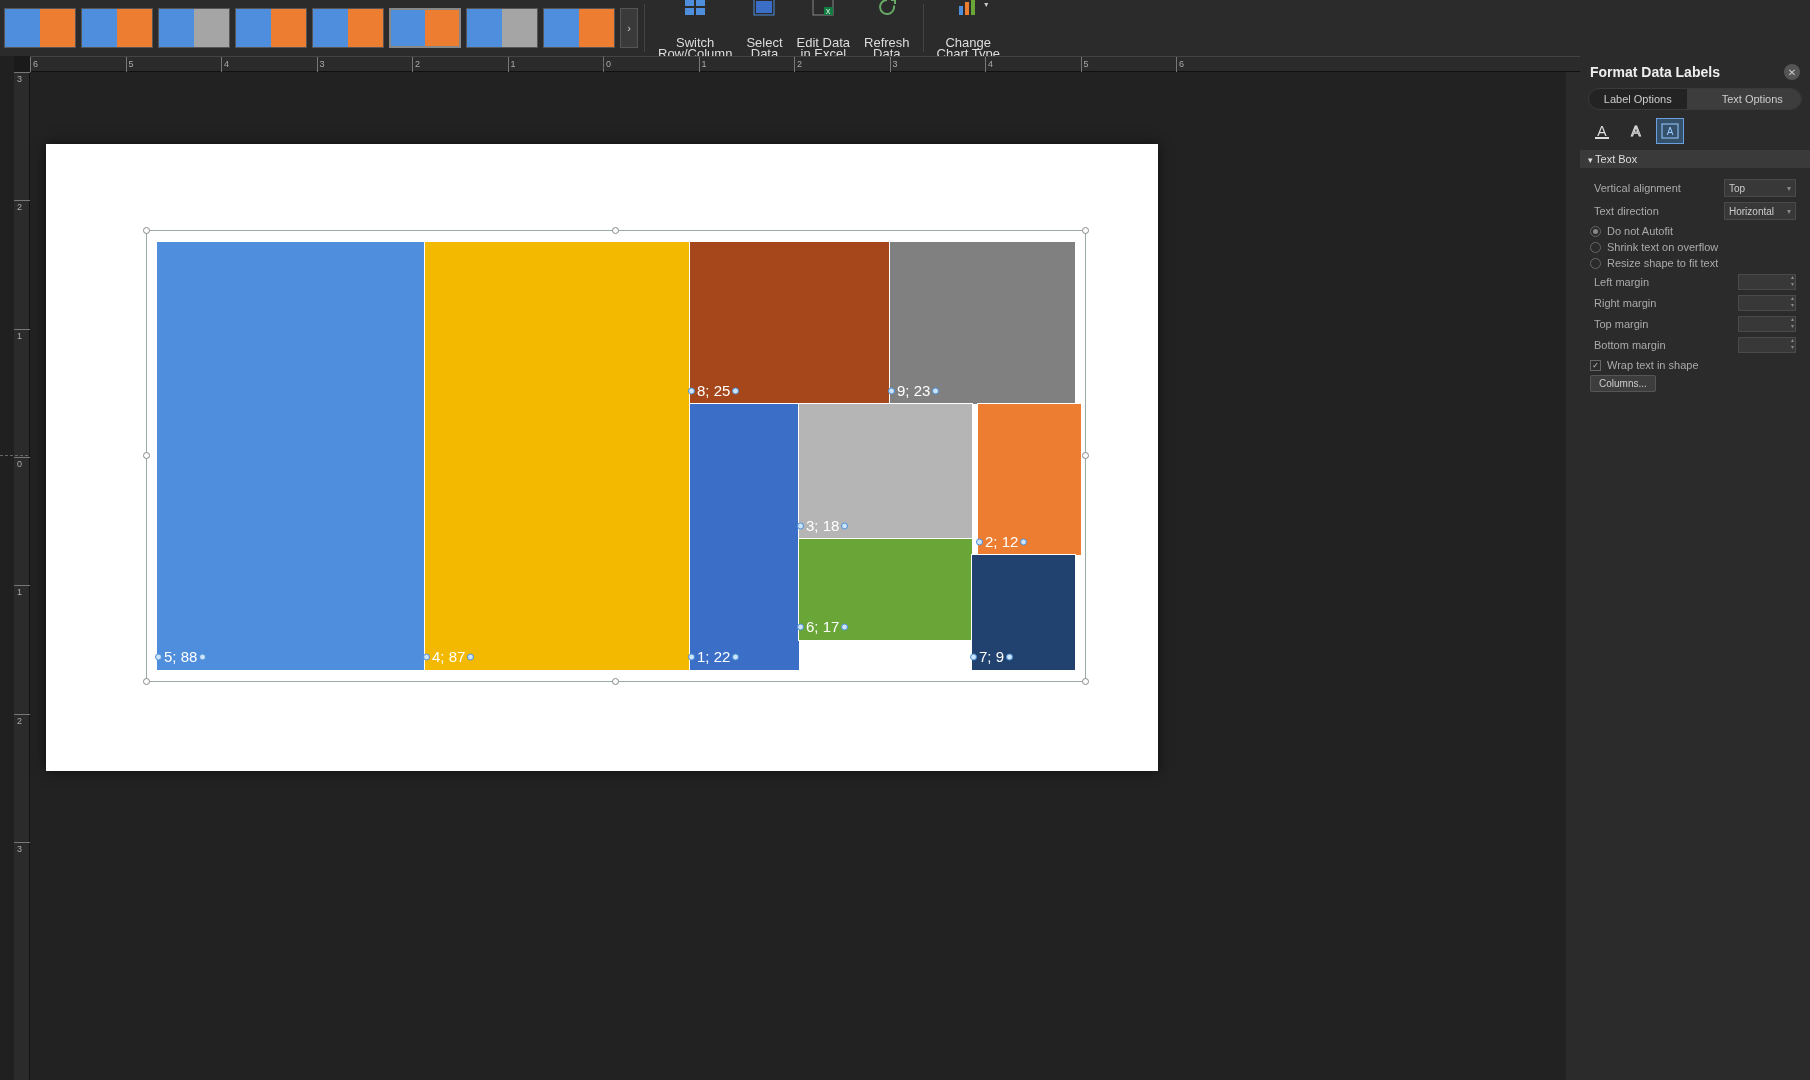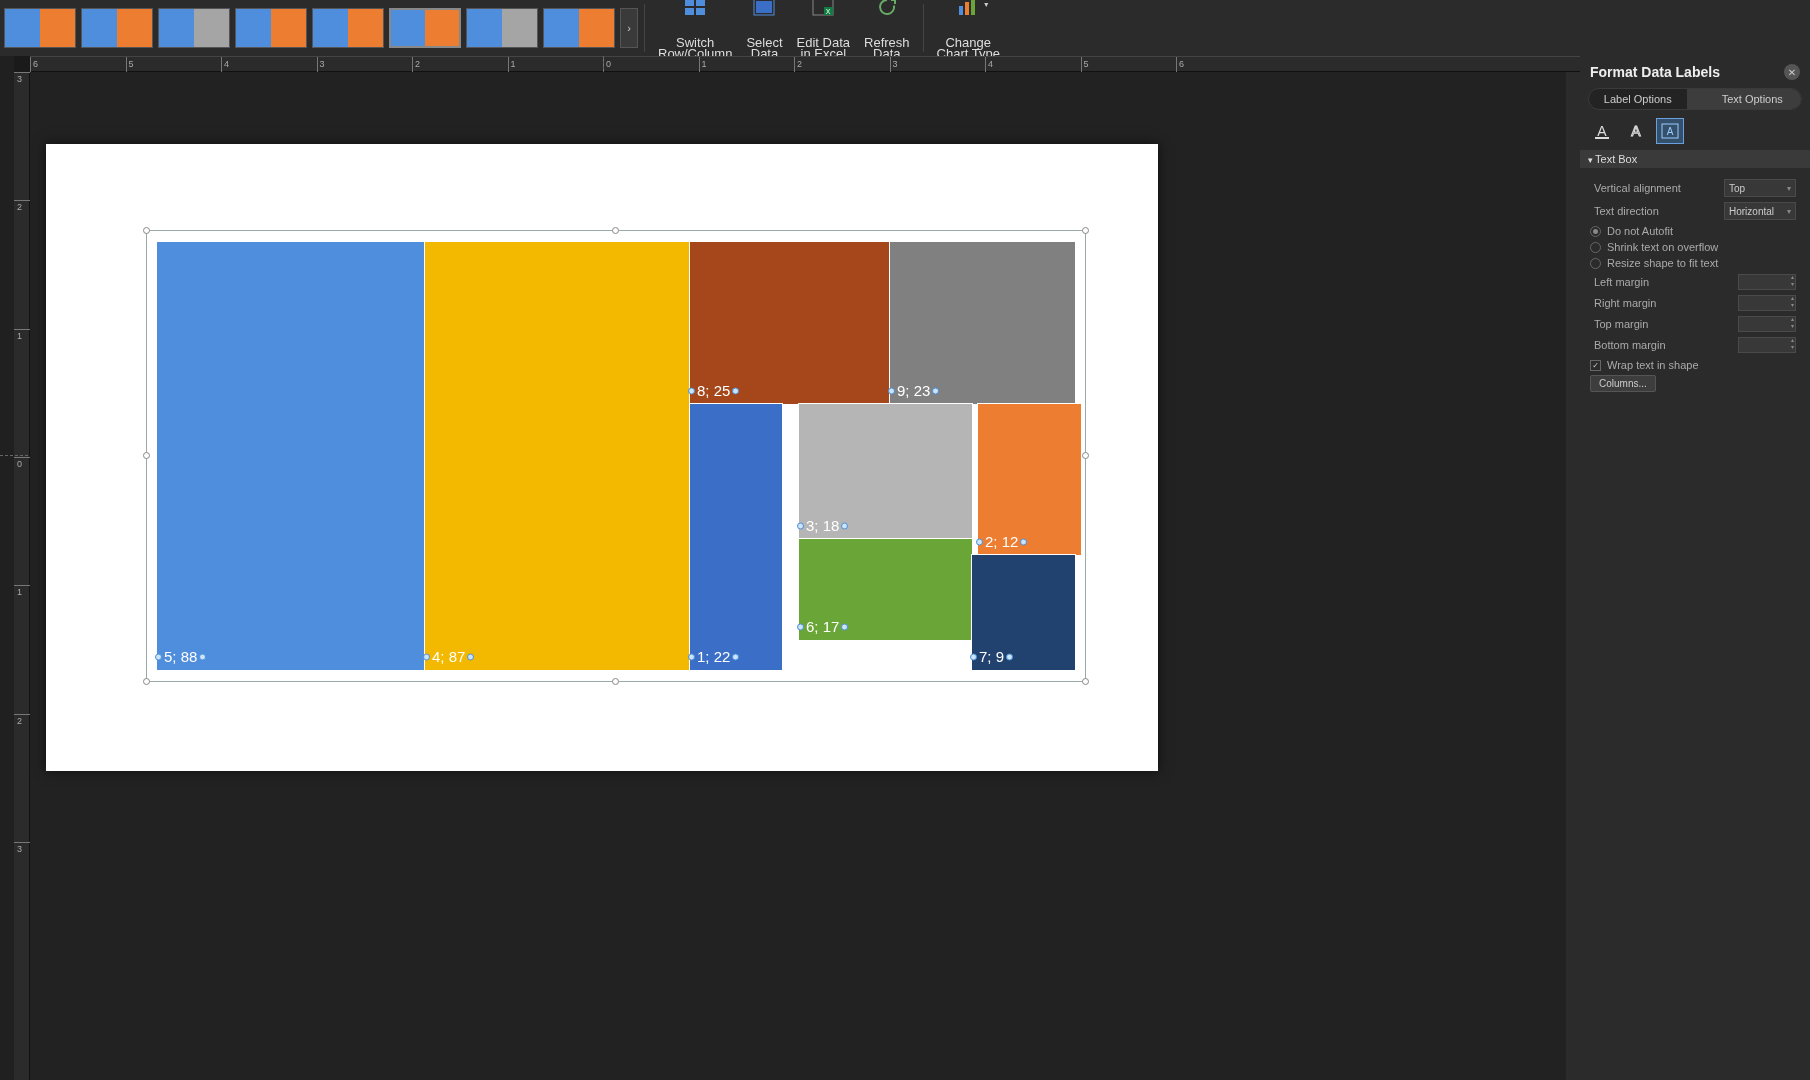--- a/index.html
+++ b/index.html
@@ -287,21 +287,21 @@
         </div>
         <div class="tm-cell" style="left: 268px; top: 0px; width: 265px; height: 428px; background: rgb(243, 185, 0); outline: rgb(255, 255, 255) solid 1px;">
           <div class="tm-label sel">4; 87</div>
         </div>
         <div class="tm-cell" style="left: 533px; top: 0px; width: 200px; height: 162px; background: rgb(165, 71, 26); outline: rgb(255, 255, 255) solid 1px;">
           <div class="tm-label sel">8; 25</div>
         </div>
         <div class="tm-cell" style="left: 733px; top: 0px; width: 185px; height: 162px; background: rgb(128, 128, 128); outline: rgb(255, 255, 255) solid 1px;">
           <div class="tm-label sel">9; 23</div>
         </div>
-        <div class="tm-cell" style="left: 533px; top: 162px; width: 92px; height: 266px; background: rgb(59, 111, 199); outline: rgb(255, 255, 255) solid 1px;">
+        <div class="tm-cell" style="left: 533px; top: 162px; width: 109px; height: 266px; background: rgb(59, 111, 199); outline: rgb(255, 255, 255) solid 1px;">
           <div class="tm-label sel">1; 22</div>
         </div>
         <div class="tm-cell" style="left: 642px; top: 162px; width: 173px; height: 135px; background: rgb(181, 181, 181); outline: rgb(255, 255, 255) solid 1px;">
           <div class="tm-label sel">3; 18</div>
         </div>
         <div class="tm-cell" style="left: 815px; top: 162px; width: 103px; height: 151px; background: rgb(237, 125, 49); outline: rgb(255, 255, 255) solid 1px; margin-left: 6px;">
           <div class="tm-label sel">2; 12</div>
         </div>
         <div class="tm-cell" style="left: 642px; top: 297px; width: 173px; height: 101px; background: rgb(106, 166, 55); outline: rgb(255, 255, 255) solid 1px;">
           <div class="tm-label sel">6; 17</div>

